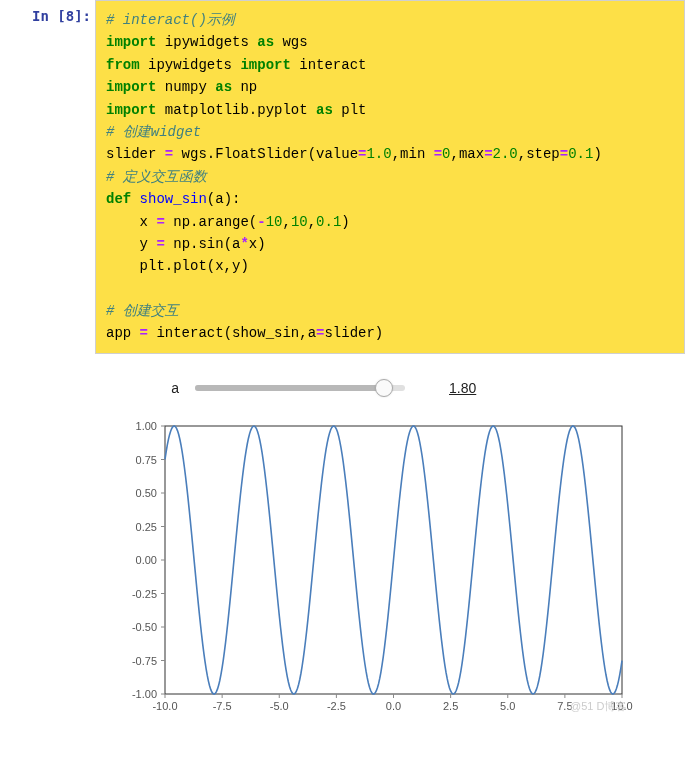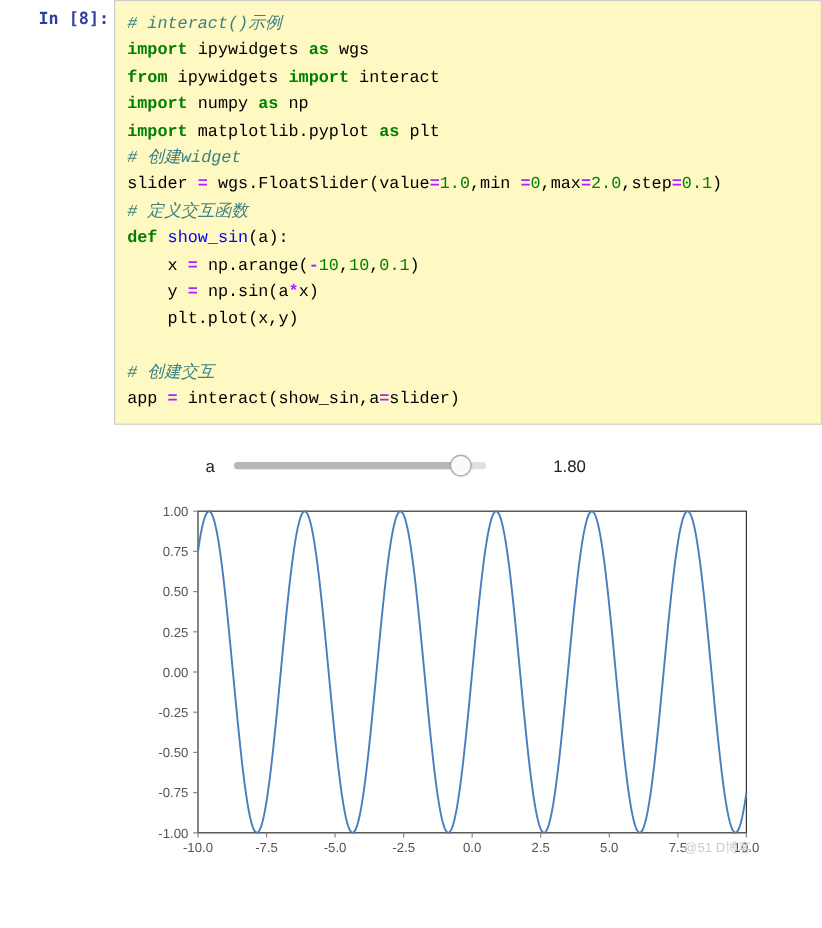--- a/index.html
+++ b/index.html
@@ -18,21 +18,21 @@
     font-family: Consolas, Monaco, monospace;
     padding: 8px 4px 0 0;
     min-width: 95px;
     text-align: right;
     white-space: nowrap;
     font-size: 14px;
     font-weight: bold;
   }
   .code-area {
     flex: 1;
-    background: #fef9c3;
+    background: #fde047;
     border: 1px solid #cfcfcf;
     padding: 8px 10px;
     line-height: 1.6;
     white-space: pre;
     font-size: 14px;
     overflow-x: hidden;
   }
   .c-comment { color: #408080; font-style: italic; }
   .c-kw { color: #008000; font-weight: bold; }
   .c-op { color: #AA22FF; font-weight: bold; }
@@ -70,21 +70,21 @@
   .slider-thumb {
     position: absolute;
     top: -6px;
     width: 18px;
     height: 18px;
     border-radius: 50%;
     background: #fafafa;
     border: 1px solid #aaa;
     box-shadow: 0 0 2px rgba(0,0,0,0.15);
   }
-  .slider-value { margin-left: 40px; }
+  .slider-value { margin-left: 28px; text-decoration: underline; }
 
   .chart-wrap {
     padding: 12px 0 0 0;
   }
   svg { display: block; }
   .tick { stroke: #888; stroke-width: 1; }
   .tick-label { fill: #555; font-size: 11px; font-family: Arial, sans-serif; }
   .plot-line { stroke: #4a7ebb; stroke-width: 1.6; fill: none; }
   .plot-border { stroke: #333; stroke-width: 1; fill: #fff; }
   .watermark { fill: #ccc; font-size: 11px; font-family: Arial, sans-serif; }

